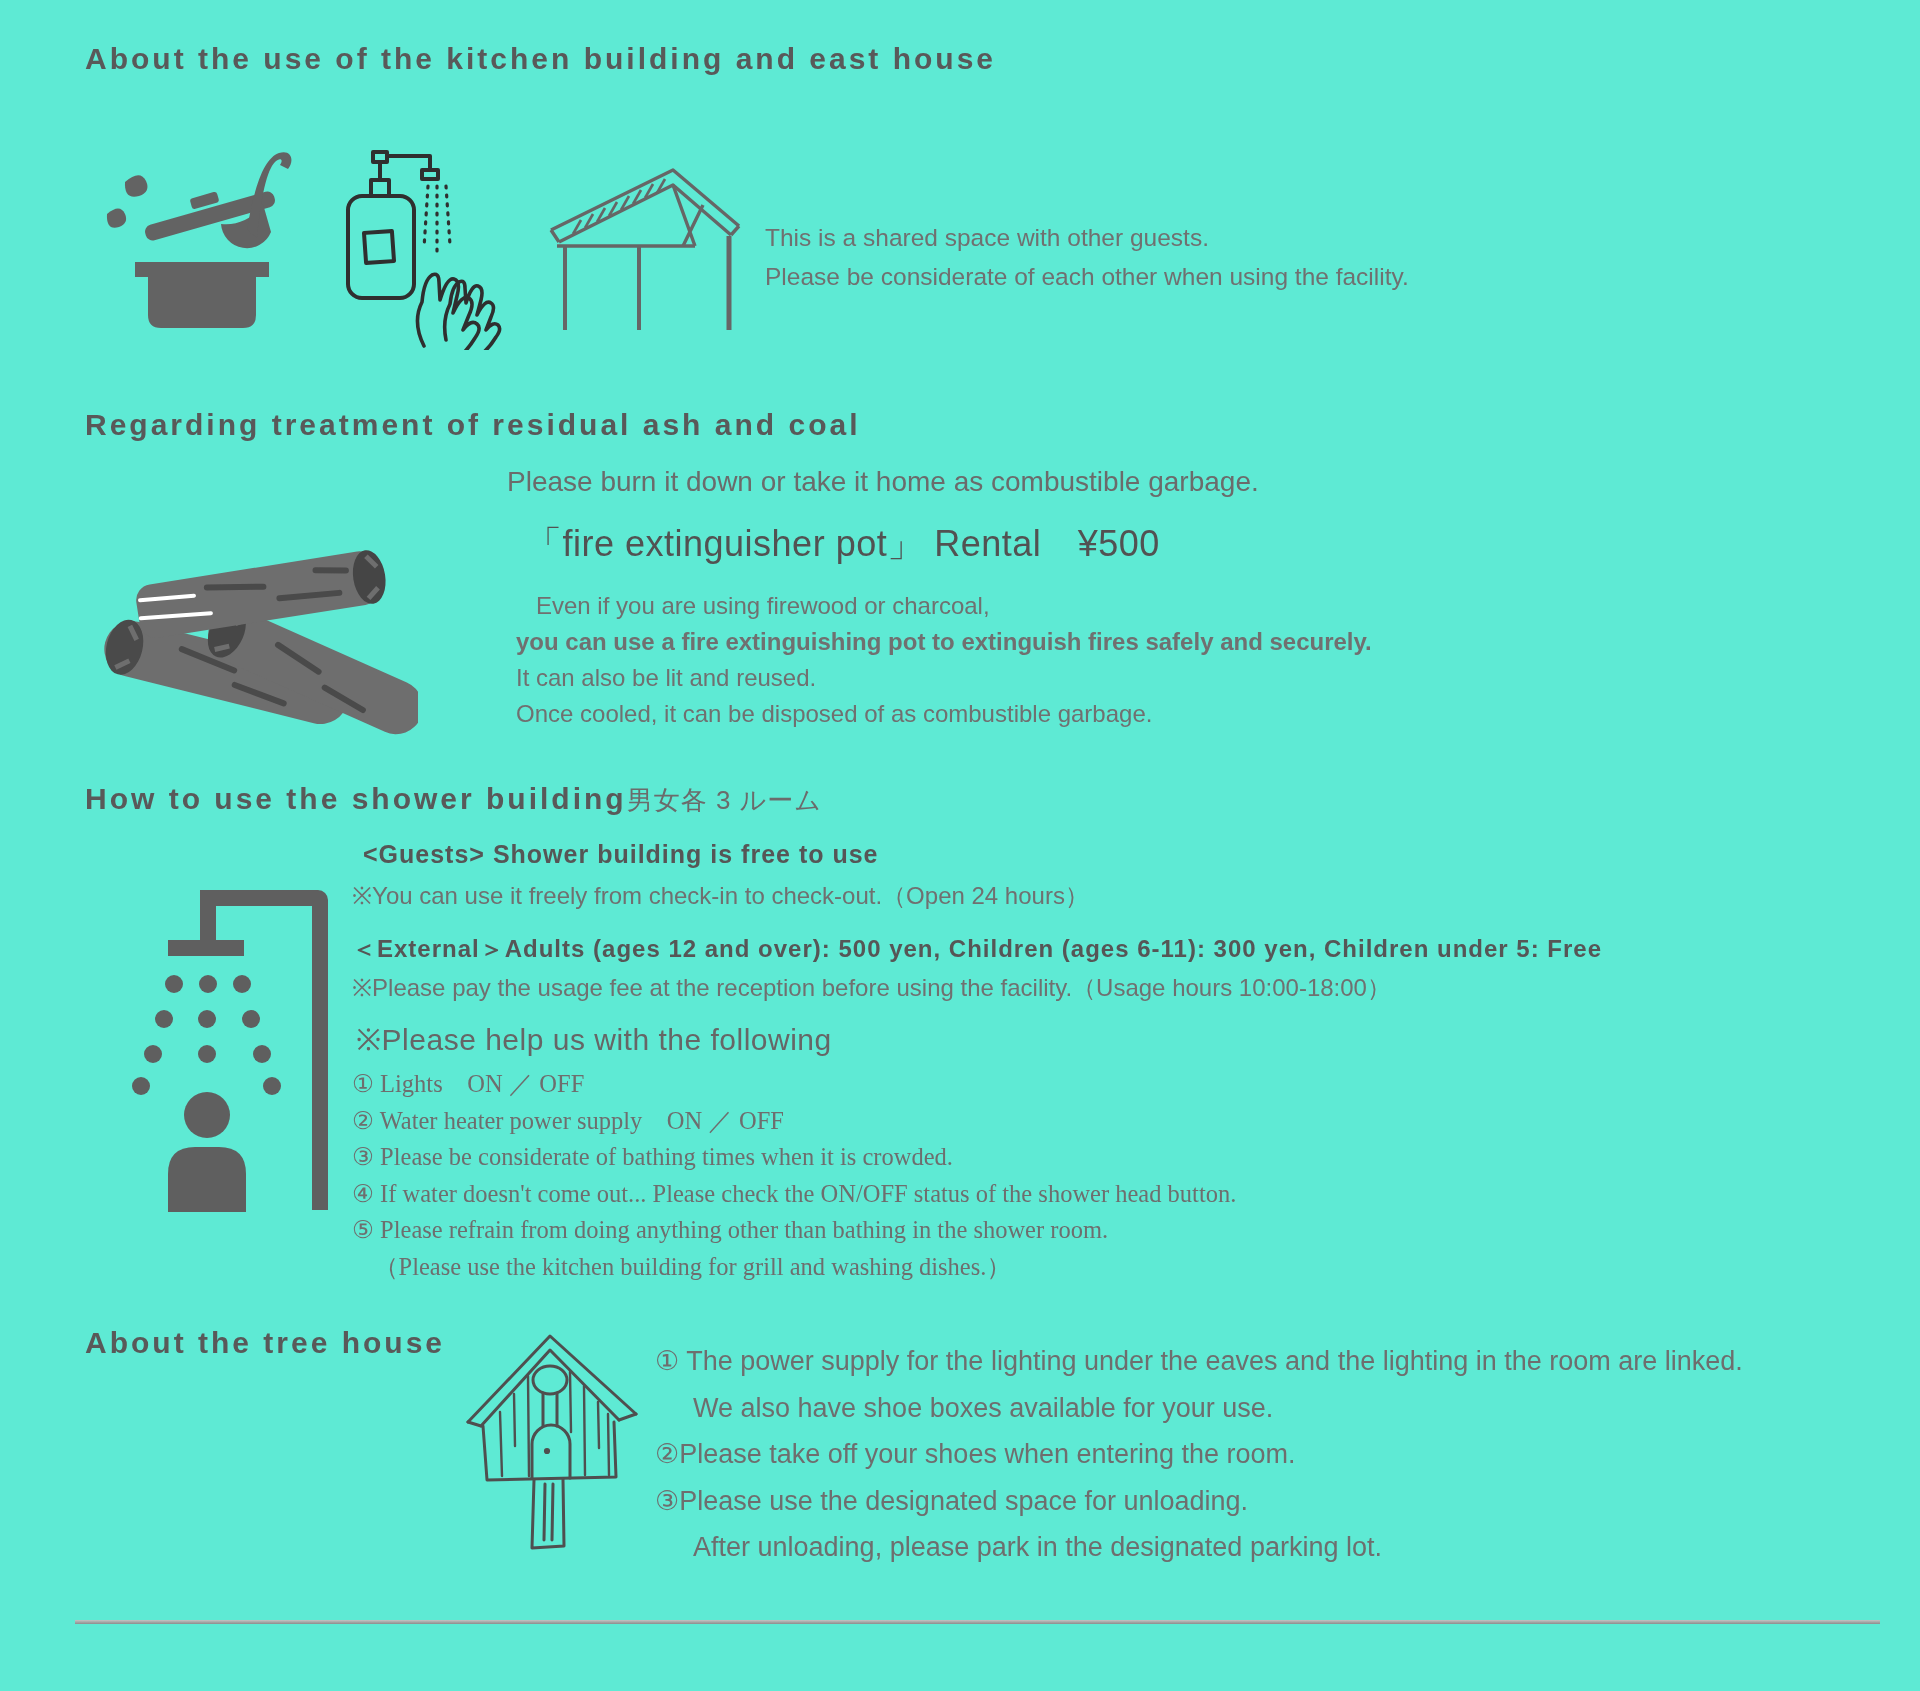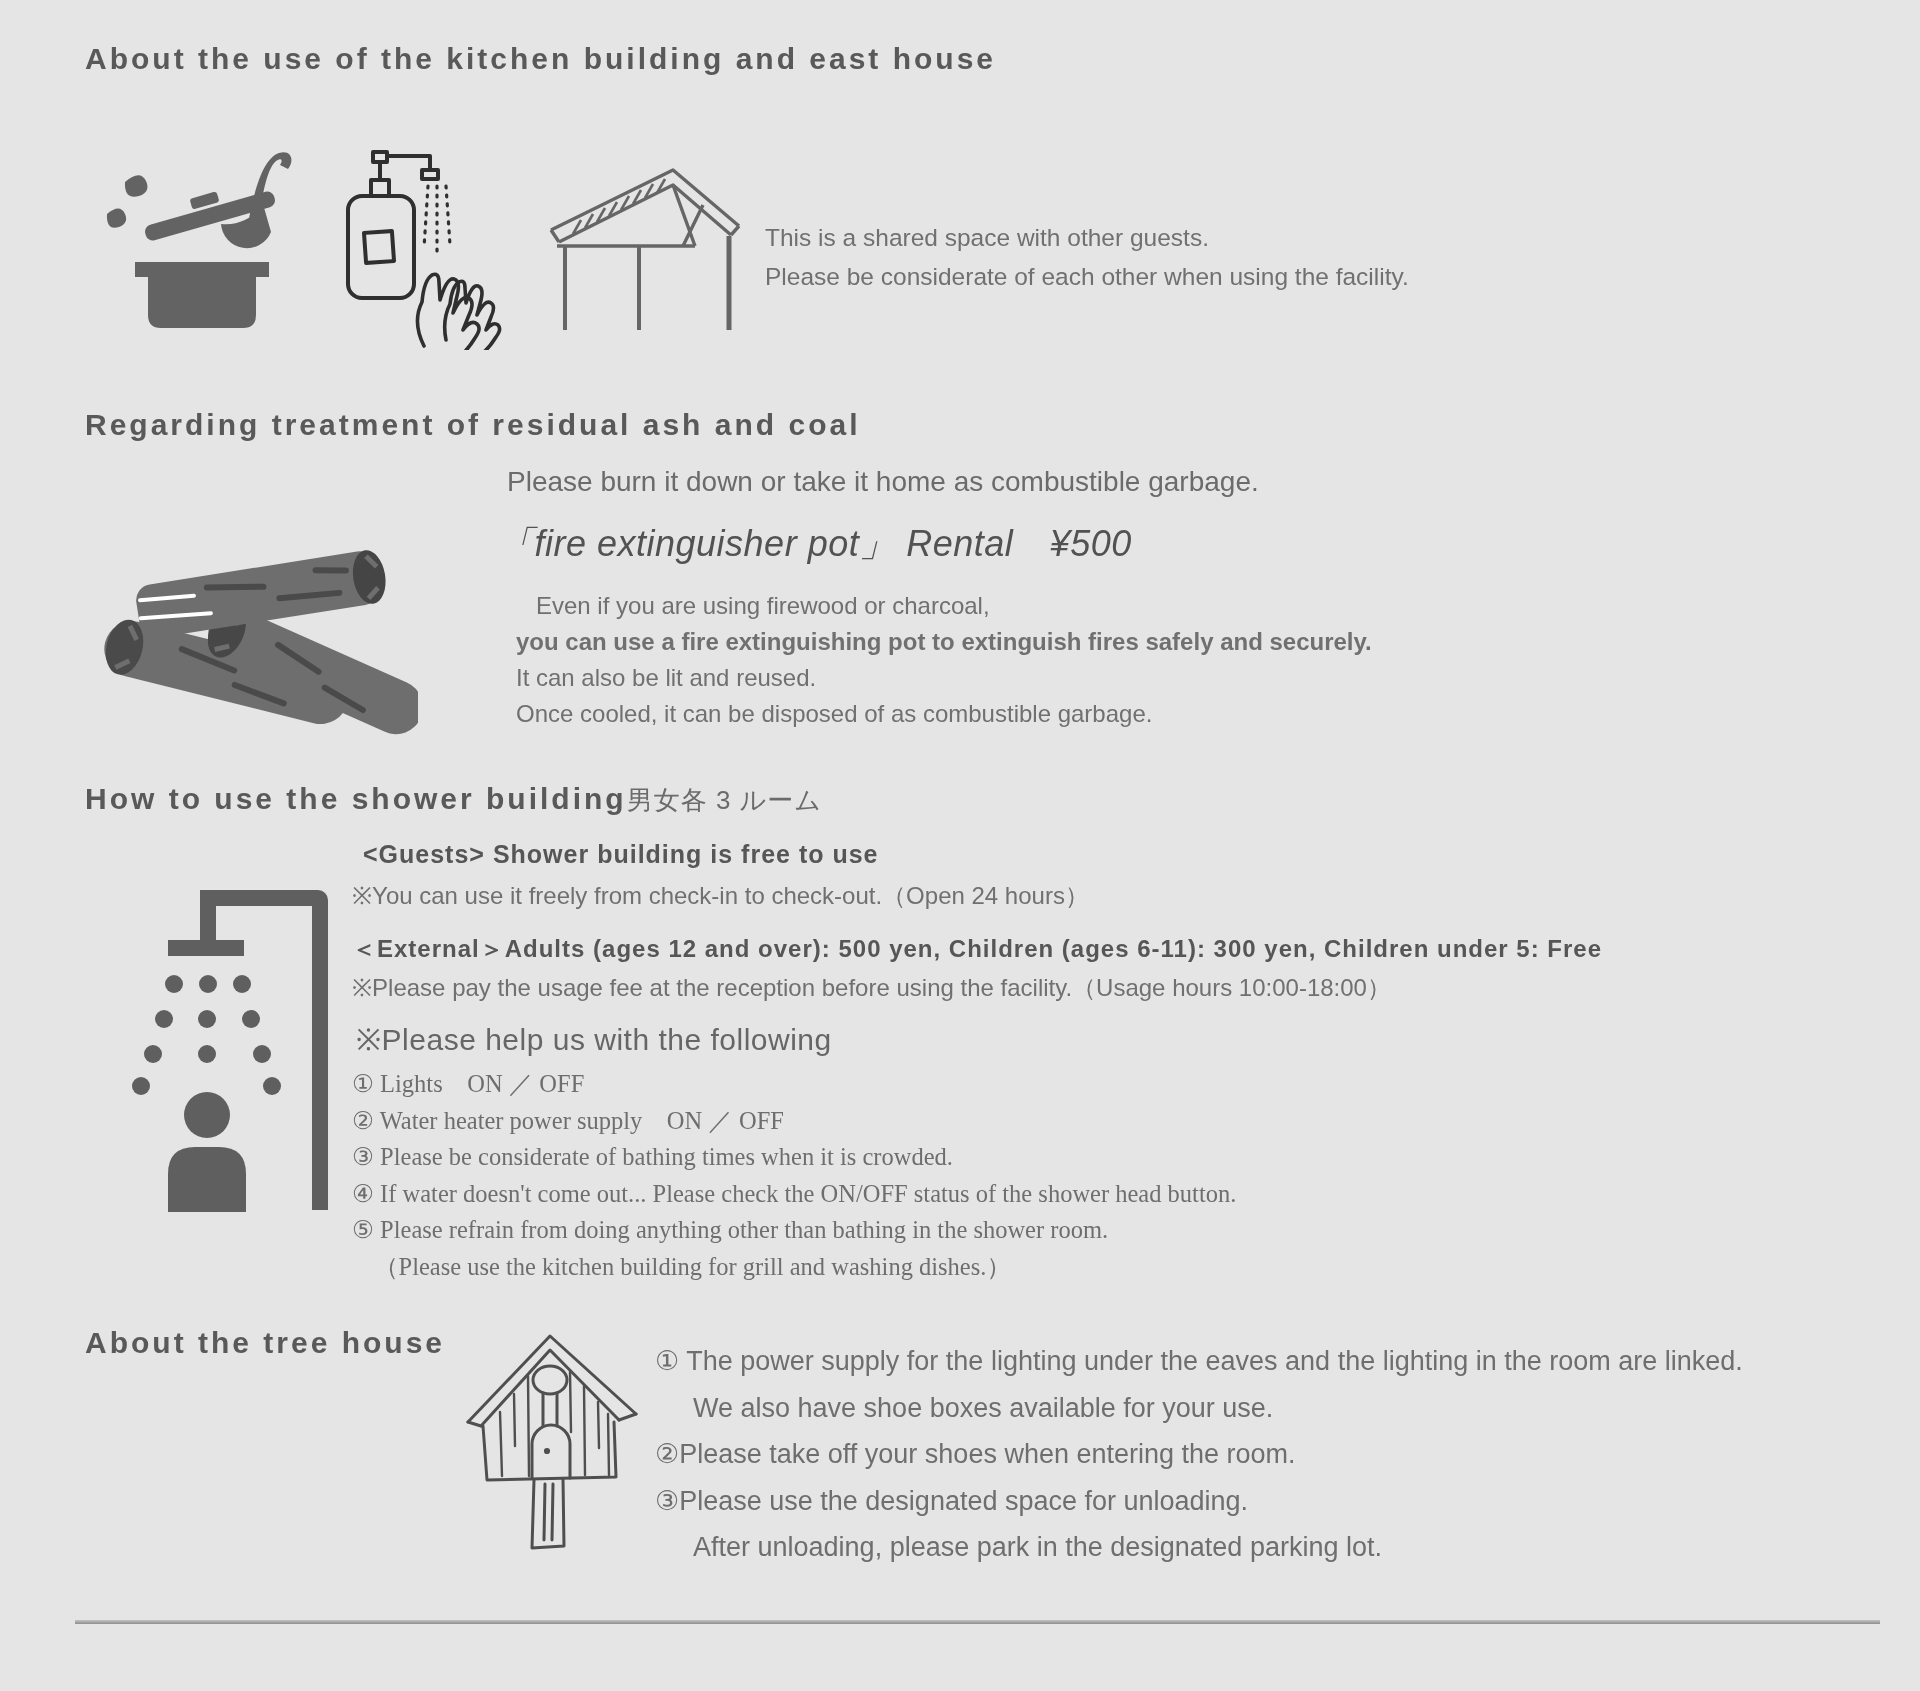--- a/index.html
+++ b/index.html
@@ -1,20 +1,20 @@
 <!DOCTYPE html>
 <html><head>
 <meta charset="utf-8">
 <style>
   html,body{margin:0;padding:0;background:#ffffff;}
   .page{
     position:relative;
     width:1920px;
     height:1691px;
-    background:#e5e5e5;
+    background:#5eead4;
     font-family:"Liberation Sans", sans-serif;
     color:#6b6b6b;
     overflow:hidden;
   }
   .abs{position:absolute;}
   .h{
     font-weight:bold;
     color:#595959;
     font-size:30px;
     letter-spacing:3px;
@@ -136,21 +136,21 @@
           <rect x="48" y="38" width="242" height="54" rx="16" fill="#6e6e6e"></rect>
           <ellipse cx="282" cy="65" rx="16" ry="27" fill="#454545"></ellipse>
           <path d="M282,44 l9,12 M278,86 l11,-9" stroke="#6e6e6e" stroke-width="5"></path>
           <path d="M52,52 l54,4 M50,70 l70,6" stroke="#ffffff" stroke-width="4" stroke-linecap="round"></path>
           <path d="M120,50 l56,8 M190,72 l60,4 M230,50 l30,5" stroke="#4a4a4a" stroke-width="6" stroke-linecap="round"></path>
         </g>
       </g>
     </svg>
   </div>
 
-  <div class="abs rental-title" style="left:498px;top:520px;font-style:italic;">「fire extinguisher pot」 Rental　¥500</div>
+  <div class="abs rental-title" style="left:526px;top:520px;">「fire extinguisher pot」 Rental　¥500</div>
 
   <div class="abs detail-line" style="left:516px;top:588px;margin-left:20px;">Even if you are using firewood or charcoal,</div>
   <div class="abs detail-line" style="left:516px;top:624px;font-weight:bold;">you can use a fire extinguishing pot to extinguish fires safely and securely.</div>
   <div class="abs detail-line" style="left:516px;top:660px;">It can also be lit and reused.</div>
   <div class="abs detail-line" style="left:516px;top:696px;">Once cooled, it can be disposed of as combustible garbage.</div>
 
   <div class="abs h" style="left:85px;top:782px;">
     <span>How to use the shower building</span><span class="h-suffix">男女各 3 ルーム</span>
   </div>
 

